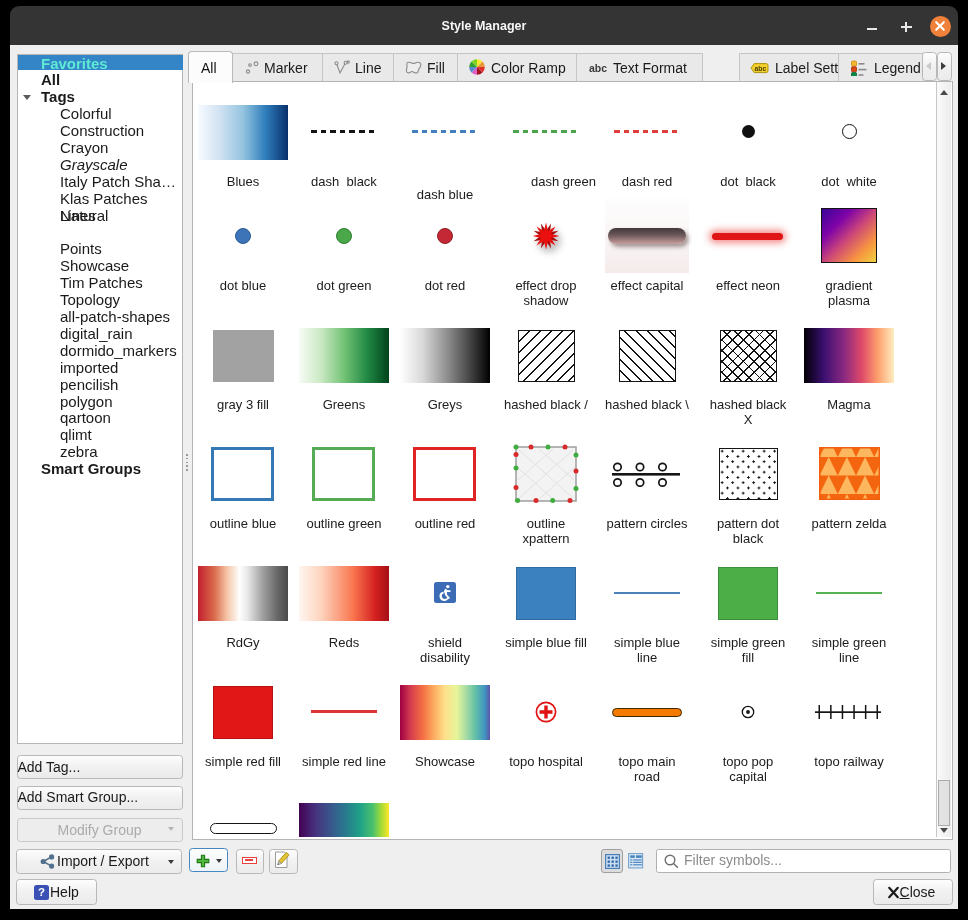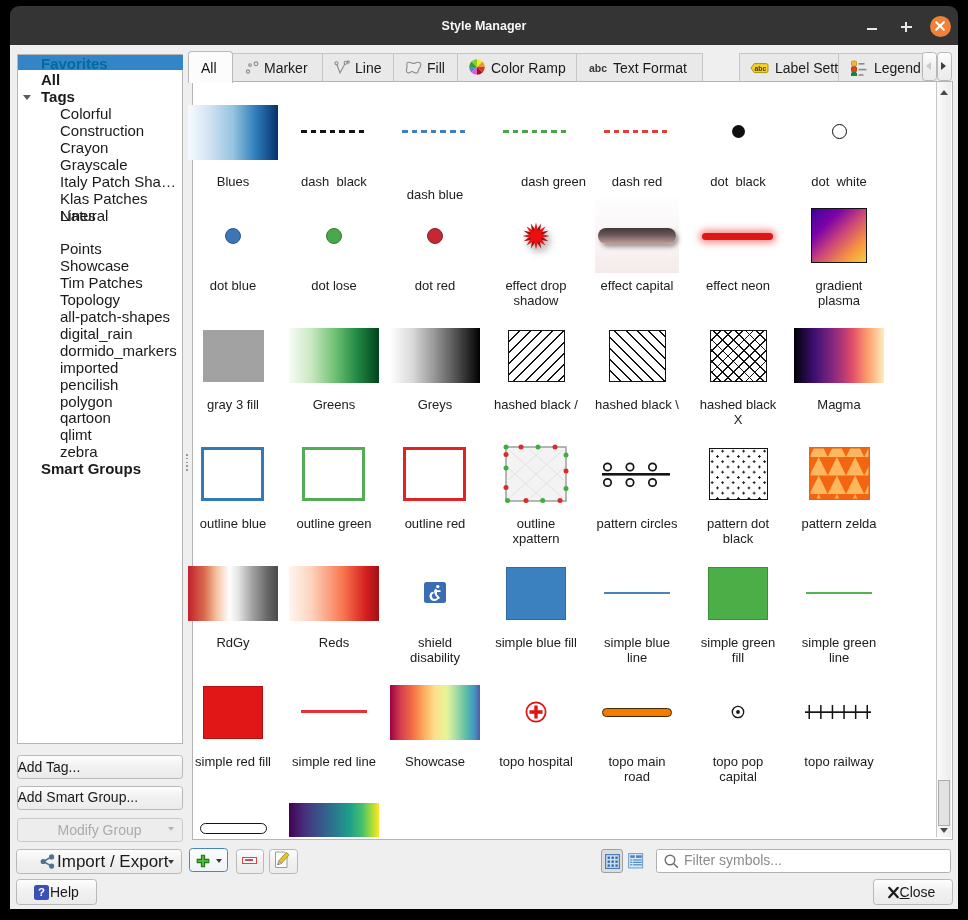--- a/index.html
+++ b/index.html
@@ -97,21 +97,21 @@
 <div class="btn" style="left:936.5px;top:52px;width:13px;height:27px;"></div>
 <div class="abs" style="left:925.5px;top:61.5px;width:0;height:0;border-top:4.5px solid transparent;border-bottom:4.5px solid transparent;border-right:5px solid #c9c9c9;"></div>
 <div class="abs" style="left:940.5px;top:61.5px;width:0;height:0;border-top:4.5px solid transparent;border-bottom:4.5px solid transparent;border-left:5px solid #3c3c3c;"></div>
 
 <div class="abs" style="left:936px;top:81.5px;width:1px;height:755px;background:#c6c6c6;"></div>
 <div class="abs" style="left:937px;top:81.5px;width:14px;height:755px;background:linear-gradient(90deg,#fafafa,#ededed);"></div>
 <div class="abs" style="left:940px;top:90px;width:0;height:0;border-left:4.5px solid transparent;border-right:4.5px solid transparent;border-bottom:5px solid #4a4a4a;"></div>
 <div class="abs" style="left:940px;top:828px;width:0;height:0;border-left:4.5px solid transparent;border-right:4.5px solid transparent;border-top:5px solid #4a4a4a;"></div>
 <div class="abs" style="left:937.5px;top:780px;width:12.5px;height:46px;background:#e2e2e2;border:1px solid #ababab;box-sizing:border-box;"></div>
 
-<div class="abs" style="left:183px;top:81.5px;width:743px;height:755px;overflow:hidden;text-decoration:underline;">
+<div class="abs" style="left:193px;top:81.5px;width:743px;height:755px;overflow:hidden;text-decoration:underline;">
 <div class="abs" style="left:-193px;top:-81.5px;width:968px;height:920px;">
 <div style="position:absolute;left:198.0px;top:105.0px;width:90px;height:55px;background:linear-gradient(to right,#f7fbff 0%,#cfe1f2 25%,#94c4df 50%,#2e7ebc 75%,#08306b 100%);"></div>
 <div style="position:absolute;left:311px;top:129.7px;width:66px;height:3.6px;background:repeating-linear-gradient(90deg,#141414 0 5.6px,transparent 5.6px 9.6px);"></div>
 <div style="position:absolute;left:412px;top:129.7px;width:66px;height:3.6px;background:repeating-linear-gradient(90deg,#447fc0 0 5.6px,transparent 5.6px 9.6px);"></div>
 <div style="position:absolute;left:513px;top:129.7px;width:66px;height:3.6px;background:repeating-linear-gradient(90deg,#4aa54a 0 5.6px,transparent 5.6px 9.6px);"></div>
 <div style="position:absolute;left:614px;top:129.7px;width:66px;height:3.6px;background:repeating-linear-gradient(90deg,#e23d3d 0 5.6px,transparent 5.6px 9.6px);"></div>
 <div style="position:absolute;left:741.5px;top:125.0px;width:13px;height:13px;border-radius:50%;background:#101010;box-sizing:border-box;"></div>
 <div style="position:absolute;left:841.5px;top:124.0px;width:15px;height:15px;border-radius:50%;background:#fff;border:1.7px solid #101010;box-sizing:border-box;"></div>
 <div style="position:absolute;left:234.5px;top:228.0px;width:16px;height:16px;border-radius:50%;background:#3d74b7;border:1.2px solid #2a5a94;box-sizing:border-box;"></div>
 <div style="position:absolute;left:336.0px;top:228.0px;width:16px;height:16px;border-radius:50%;background:#4aa84a;border:1.2px solid #2f7e2f;box-sizing:border-box;"></div>
@@ -239,21 +239,21 @@
 <div style="position:absolute;left:209.5px;top:822.5px;width:67px;height:11.5px;border-radius:5.7px;box-sizing:border-box;border:1.5px solid #141414;background:#fff;"></div>
 <div style="position:absolute;left:299px;top:803px;width:90px;height:34px;background:linear-gradient(to right,#440154 0%,#46327e 18%,#365c8d 38%,#277f8e 54%,#1fa187 68%,#4ac16d 82%,#a0da39 91%,#fde725 100%);"></div>
 <div class="lbl" style="left:193px;top:174px;">Blues</div>
 <div class="lbl" style="left:294px;top:174px;">dash&nbsp; black</div>
 <div class="lbl" style="left:395px;top:174px;margin-top:13px;">dash blue</div>
 <div class="lbl" style="left:496px;top:174px;text-align:right;">dash green</div>
 <div class="lbl" style="left:597px;top:174px;">dash red</div>
 <div class="lbl" style="left:698px;top:174px;">dot&nbsp; black</div>
 <div class="lbl" style="left:799px;top:174px;">dot&nbsp; white</div>
 <div class="lbl" style="left:193px;top:278px;">dot blue</div>
-<div class="lbl" style="left:294px;top:278px;">dot lose</div>
+<div class="lbl" style="left:294px;top:278px;">dot green</div>
 <div class="lbl" style="left:395px;top:278px;">dot red</div>
 <div class="lbl" style="left:496px;top:278px;">effect drop<br>shadow</div>
 <div class="lbl" style="left:597px;top:278px;">effect capital</div>
 <div class="lbl" style="left:698px;top:278px;">effect neon</div>
 <div class="lbl" style="left:799px;top:278px;">gradient<br>plasma</div>
 <div class="lbl" style="left:193px;top:397px;">gray 3 fill</div>
 <div class="lbl" style="left:294px;top:397px;">Greens</div>
 <div class="lbl" style="left:395px;top:397px;">Greys</div>
 <div class="lbl" style="left:496px;top:397px;">hashed black /</div>
 <div class="lbl" style="left:597px;top:397px;">hashed black \</div>
@@ -278,28 +278,28 @@
 <div class="lbl" style="left:395px;top:754px;">Showcase</div>
 <div class="lbl" style="left:496px;top:754px;">topo hospital</div>
 <div class="lbl" style="left:597px;top:754px;">topo main<br>road</div>
 <div class="lbl" style="left:698px;top:754px;">topo pop<br>capital</div>
 <div class="lbl" style="left:799px;top:754px;">topo railway</div>
 </div>
 </div>
 
 <div class="abs" style="left:17px;top:54px;width:166px;height:690px;background:#fff;border:1px solid #b6b6b6;box-sizing:border-box;"></div>
 <div style="position:absolute;left:17.5px;top:55.0px;width:165px;height:14.5px;background:#3385c7;"></div>
-<div class="trow tb" style="top:54.5px;left:41px;color:#0369a1;">Favorites</div>
+<div class="trow tb" style="top:54.5px;left:41px;color:#5eead4;">Favorites</div>
 <div class="trow tb" style="top:71.4px;left:41px;">All</div>
 <div class="trow tb" style="top:88.3px;left:41px;">Tags</div>
 <div style="position:absolute;left:23px;top:94.8px;width:0;height:0;border-left:4.5px solid transparent;border-right:4.5px solid transparent;border-top:5.5px solid #5a5a5a;"></div>
 <div class="trow" style="top:105.19999999999999px;left:60px;">Colorful</div>
 <div class="trow" style="top:122.1px;left:60px;">Construction</div>
 <div class="trow" style="top:139.0px;left:60px;">Crayon</div>
-<div class="trow" style="top:155.89999999999998px;left:60px;">Grayscale</div>
+<div class="trow" style="top:155.89999999999998px;left:60px;font-style:italic;">Grayscale</div>
 <div class="trow" style="top:172.79999999999998px;left:60px;">Italy Patch Sha…</div>
 <div class="trow" style="top:189.7px;left:60px;">Klas Patches</div>
 <div class="trow" style="top:206.6px;left:60px;">Lines</div>
 <div class="trow" style="top:207px;left:60px;">Natural</div>
 <div class="trow" style="top:240.39999999999998px;left:60px;">Points</div>
 <div class="trow" style="top:257.29999999999995px;left:60px;">Showcase</div>
 <div class="trow" style="top:274.2px;left:60px;">Tim Patches</div>
 <div class="trow" style="top:291.09999999999997px;left:60px;">Topology</div>
 <div class="trow" style="top:308.0px;left:60px;">all-patch-shapes</div>
 <div class="trow" style="top:324.9px;left:60px;">digital_rain</div>
@@ -322,21 +322,21 @@
 <div class="btn" style="left:16px;top:848.5px;width:164px;height:23px;line-height:23px;">
     <svg class="abs" style="left:23px;top:4.5px" width="15" height="15" viewBox="0 0 15 15">
       <g stroke="#51718e" stroke-width="1.5">
         <line x1="3.4" y1="7.5" x2="11.5" y2="2.8"></line>
         <line x1="3.4" y1="7.5" x2="11.5" y2="12.2"></line>
       </g>
       <circle cx="3.2" cy="7.5" r="2.6" fill="#51718e"></circle>
       <circle cx="11.6" cy="2.9" r="2.6" fill="#51718e"></circle>
       <circle cx="11.6" cy="12.1" r="2.6" fill="#51718e"></circle>
     </svg>
-    <span class="abs" style="left:40px;top:0;font-size:17px;">Import / Export</span>
+    <span class="abs" style="left:40px;top:0;font-size:14px;">Import / Export</span>
     <span class="abs" style="left:151px;top:10px;width:0;height:0;border-left:3.8px solid transparent;border-right:3.8px solid transparent;border-top:4.4px solid #3a3a3a;"></span>
   </div>
 <div class="abs" style="left:189px;top:848px;width:39px;height:24px;background:linear-gradient(180deg,#fdfdfd,#eef3f8);border:1.5px solid #4787c0;border-radius:3.5px;box-sizing:border-box;"></div>
 <svg class="abs" style="left:196px;top:853.5px" width="14" height="14" viewBox="0 0 14 14">
     <path d="M5.4 1.2 h3.2 v4.2 h4.2 v3.2 h-4.2 v4.2 h-3.2 v-4.2 h-4.2 v-3.2 h4.2 Z" fill="#52b53f" stroke="#1d7a12" stroke-width="1.1"></path>
   </svg>
 <div class="abs" style="left:216px;top:858.5px;width:0;height:0;border-left:3.5px solid transparent;border-right:3.5px solid transparent;border-top:4px solid #3a3a3a;"></div>
 <div class="btn" style="left:236px;top:848.5px;width:26px;height:23px;"></div>
 <div class="abs" style="left:241.5px;top:857px;width:15px;height:6.5px;border:1.8px solid #e93f3f;box-sizing:border-box;background:#fff;"></div>
 <div class="abs" style="left:244.6px;top:859.4px;width:8.8px;height:1.8px;background:#ea4242;"></div>

